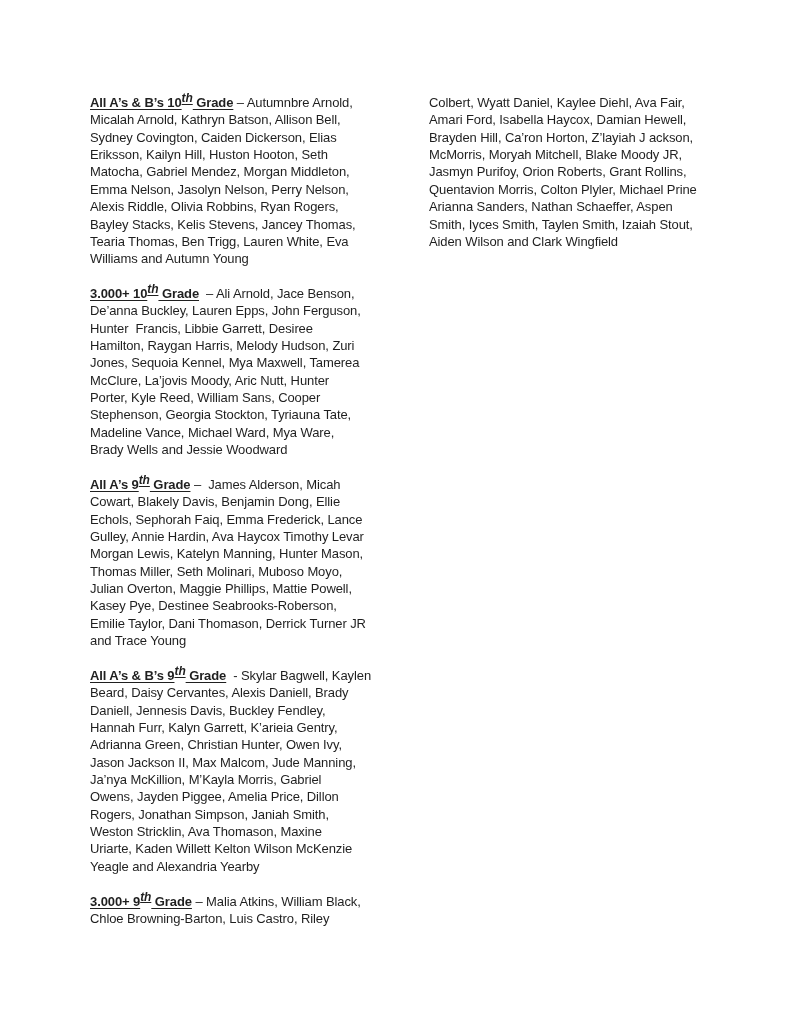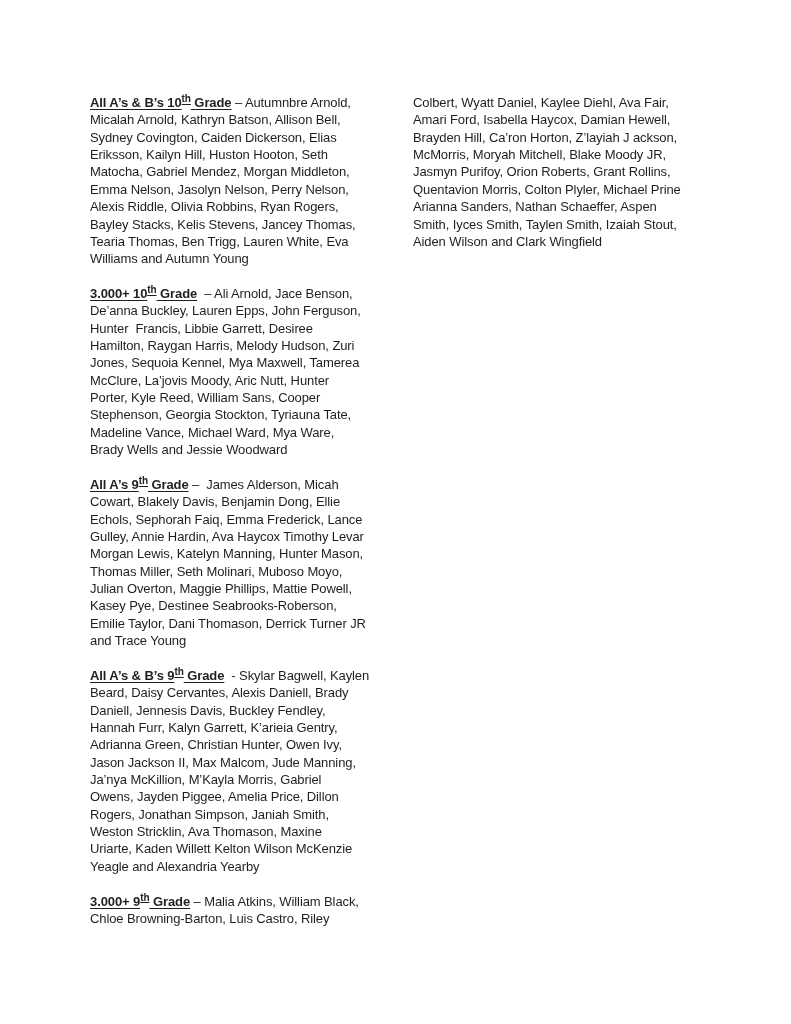--- a/index.html
+++ b/index.html
@@ -19,37 +19,38 @@
     position: relative;
     width: 791px;
     height: 1024px;
     background: #ffffff;
   }
   .column {
     position: absolute;
     top: 94px;
   }
   .column.left  { left: 90px;  width: 300px; }
-  .column.right { left: 413px; width: 300px; }
+  .column.right { left: 429px; width: 300px; }
   .section { margin: 0 0 17.37px 0; padding: 0; }
   .line {
     height: 17.37px;
     line-height: 17.37px;
     white-space: pre;
     letter-spacing: -0.1px;
   }
   .hd {
     font-weight: bold;
     text-decoration: underline;
     text-underline-offset: 2px;
   }
   sup.hd {
-    font-size: 10px;
+    font-size: 12px;
     line-height: 0;
     vertical-align: super;
+    font-style: italic;
   }
 </style>
 </head>
 <body>
 
 <div class="page">
 
   <div class="column left">
 
     <section class="section">

